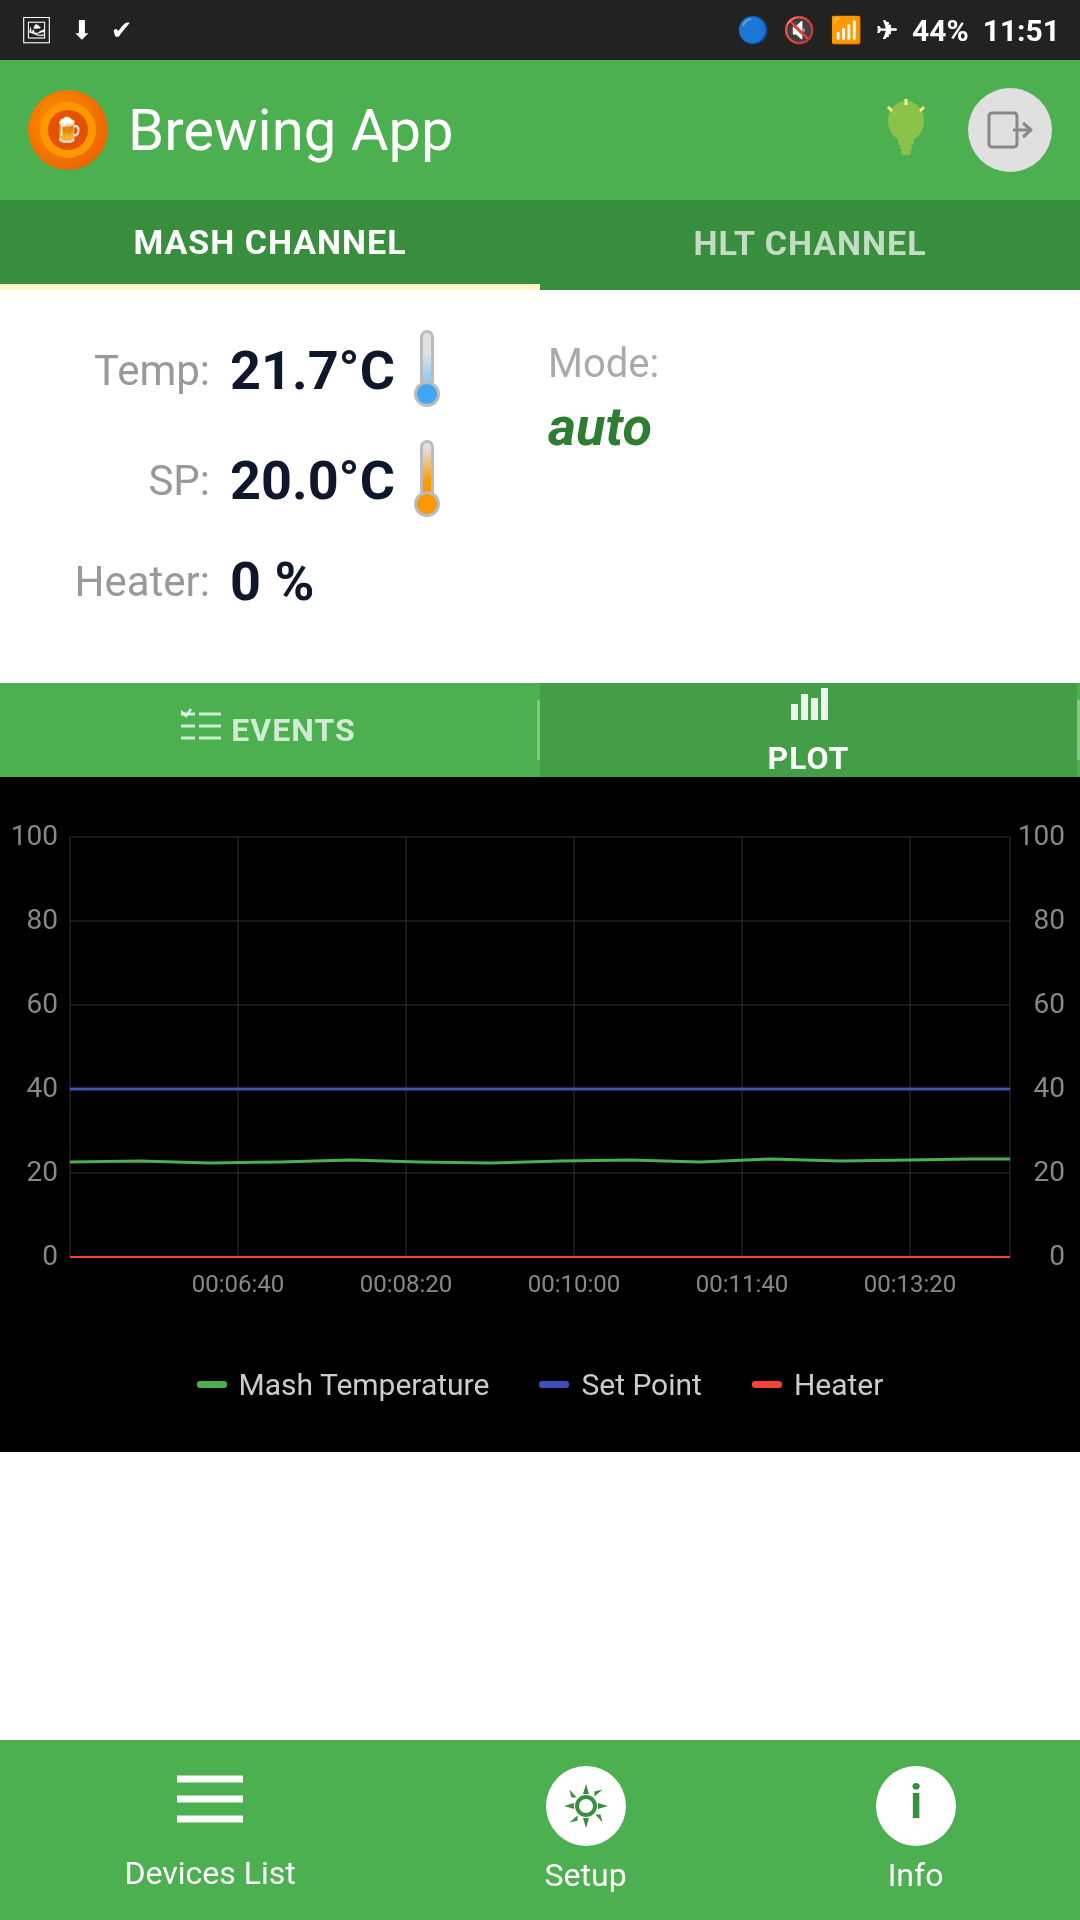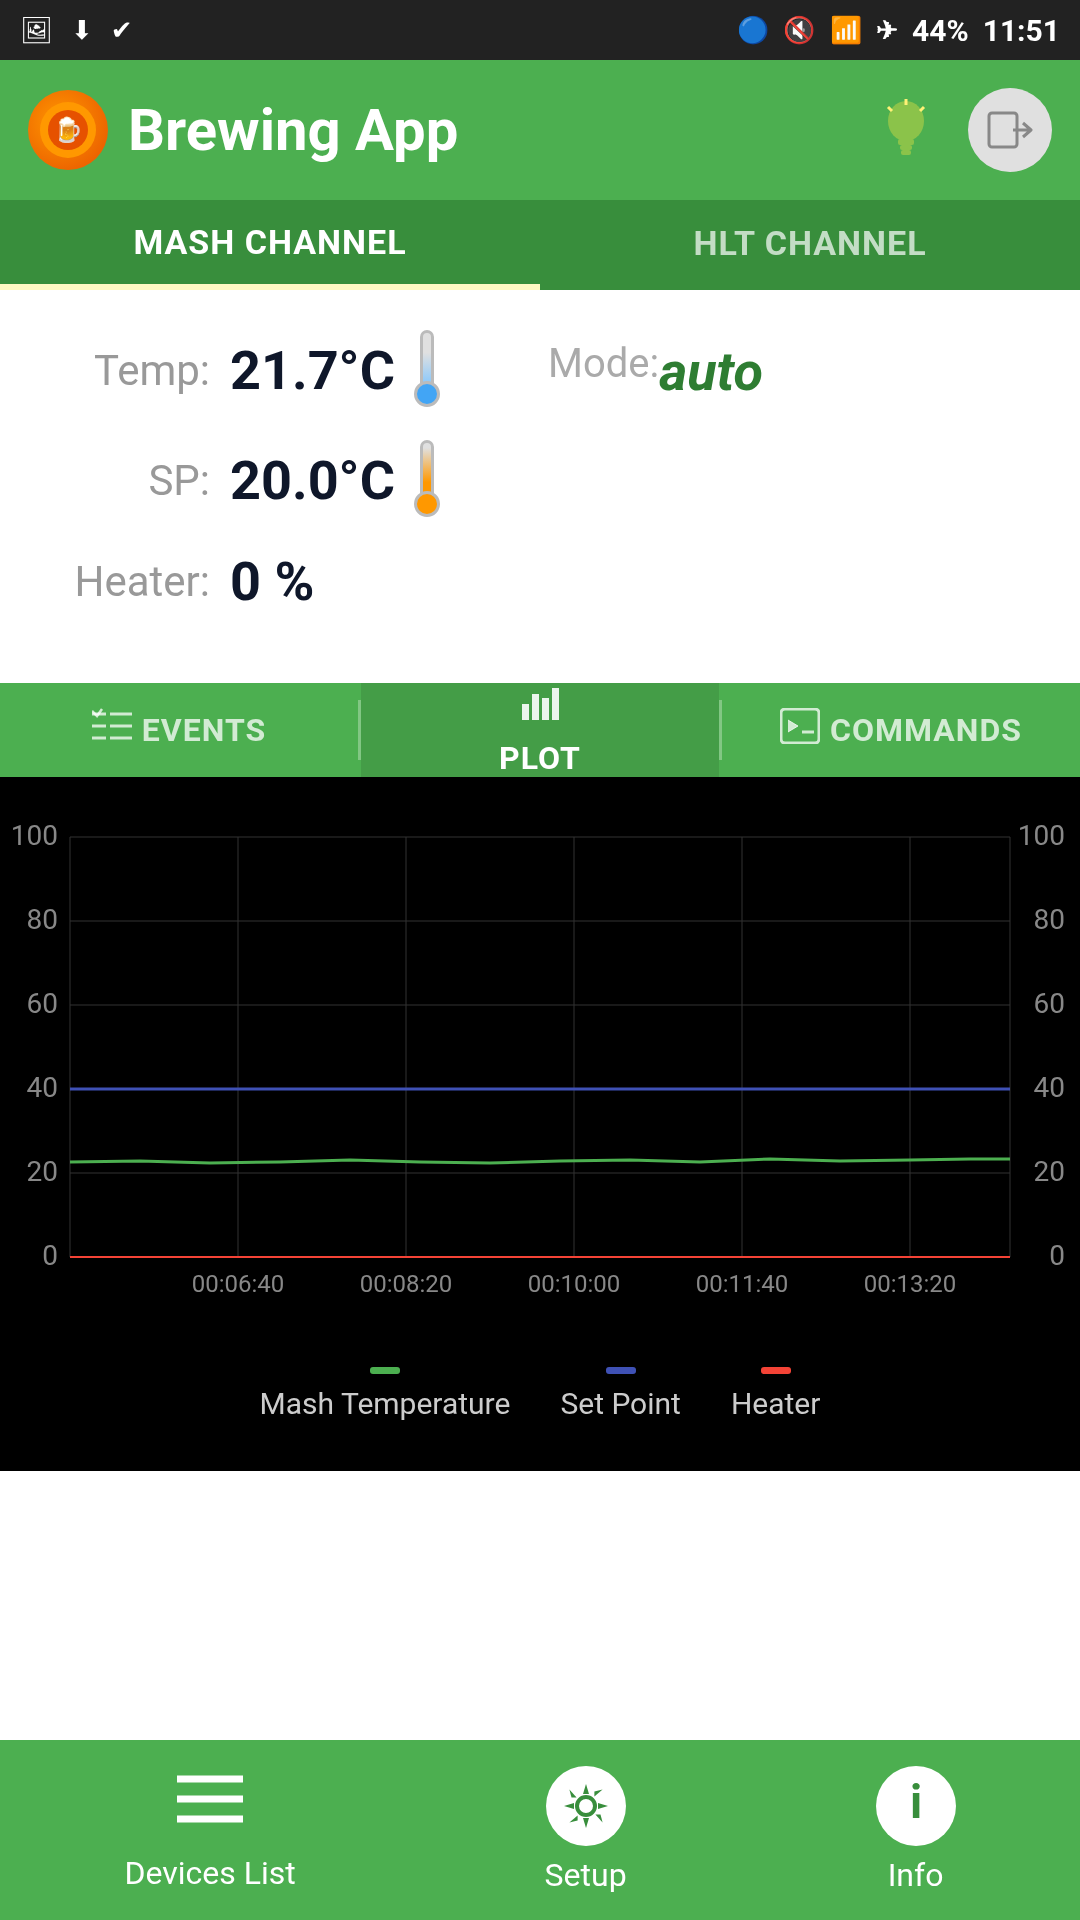--- a/index.html
+++ b/index.html
@@ -60,21 +60,21 @@
       border-radius: 50%;
       background: radial-gradient(circle at 40% 40%, #ff9800, #e65100);
       display: flex;
       align-items: center;
       justify-content: center;
       font-size: 36px;
     }
     .app-title {
       color: #fff;
       font-size: 58px;
-      font-weight: bold;
+      font-weight: normal;
     }
     .app-header-right {
       display: flex;
       gap: 20px;
       align-items: center;
     }
     .header-btn {
       width: 84px;
       height: 84px;
       border-radius: 50%;
@@ -129,21 +129,21 @@
     .readings-grid {
       display: flex;
       gap: 16px;
     }
     .readings-left {
       flex: 1;
     }
     .readings-right {
       flex: 1;
       display: flex;
-      flex-direction: row;
+      flex-direction: column;
       justify-content: flex-start;
       padding-top: 10px;
     }
 
     .reading-row {
       display: flex;
       align-items: center;
       margin-bottom: 30px;
     }
     .reading-label {
@@ -262,21 +262,20 @@
       gap: 50px;
       padding: 30px 0 30px 0;
       background: #000;
     }
     .legend-item {
       display: flex;
       align-items: center;
       gap: 12px;
       color: #ccc;
       font-size: 30px;
-      flex-direction: column;
     }
     .legend-dot {
       width: 30px;
       height: 7px;
       border-radius: 3px;
     }
 
     
     .bottom-nav {
       position: absolute;
@@ -432,30 +431,20 @@
       <svg width="40" height="36" viewBox="0 0 40 36">
         <rect x="2" y="20" width="7" height="16" fill="rgba(255,255,255,0.9)"></rect>
         <rect x="12" y="10" width="7" height="26" fill="rgba(255,255,255,0.9)"></rect>
         <rect x="22" y="14" width="7" height="22" fill="rgba(255,255,255,0.9)"></rect>
         <rect x="32" y="4" width="7" height="32" fill="rgba(255,255,255,0.9)"></rect>
       </svg>
     </span>
     <span>PLOT</span>
   </div>
   <div class="section-divider"></div>
-  <div class="section-tab">
-    <span class="section-tab-icon">
-      <svg width="40" height="36" viewBox="0 0 40 36">
-        <rect x="1" y="1" width="38" height="34" rx="4" fill="none" stroke="rgba(255,255,255,0.75)" stroke-width="3"></rect>
-        <polyline points="8,12 18,18 8,24" fill="rgba(255,255,255,0.75)" stroke="rgba(255,255,255,0.75)" stroke-width="1"></polyline>
-        <line x1="22" y1="24" x2="34" y2="24" stroke="rgba(255,255,255,0.75)" stroke-width="3"></line>
-      </svg>
-    </span>
-    <span>COMMANDS</span>
-  </div>
 </div>
 
 <div class="chart-area">
   <div class="chart-container">
     <svg class="chart-svg" viewBox="0 0 1060 560">
 
       <rect width="1060" height="560" fill="#000"></rect>
 
       <text x="48" y="68" fill="#888" font-size="28" text-anchor="end">100</text>
       <text x="48" y="152" fill="#888" font-size="28" text-anchor="end">80</text>

